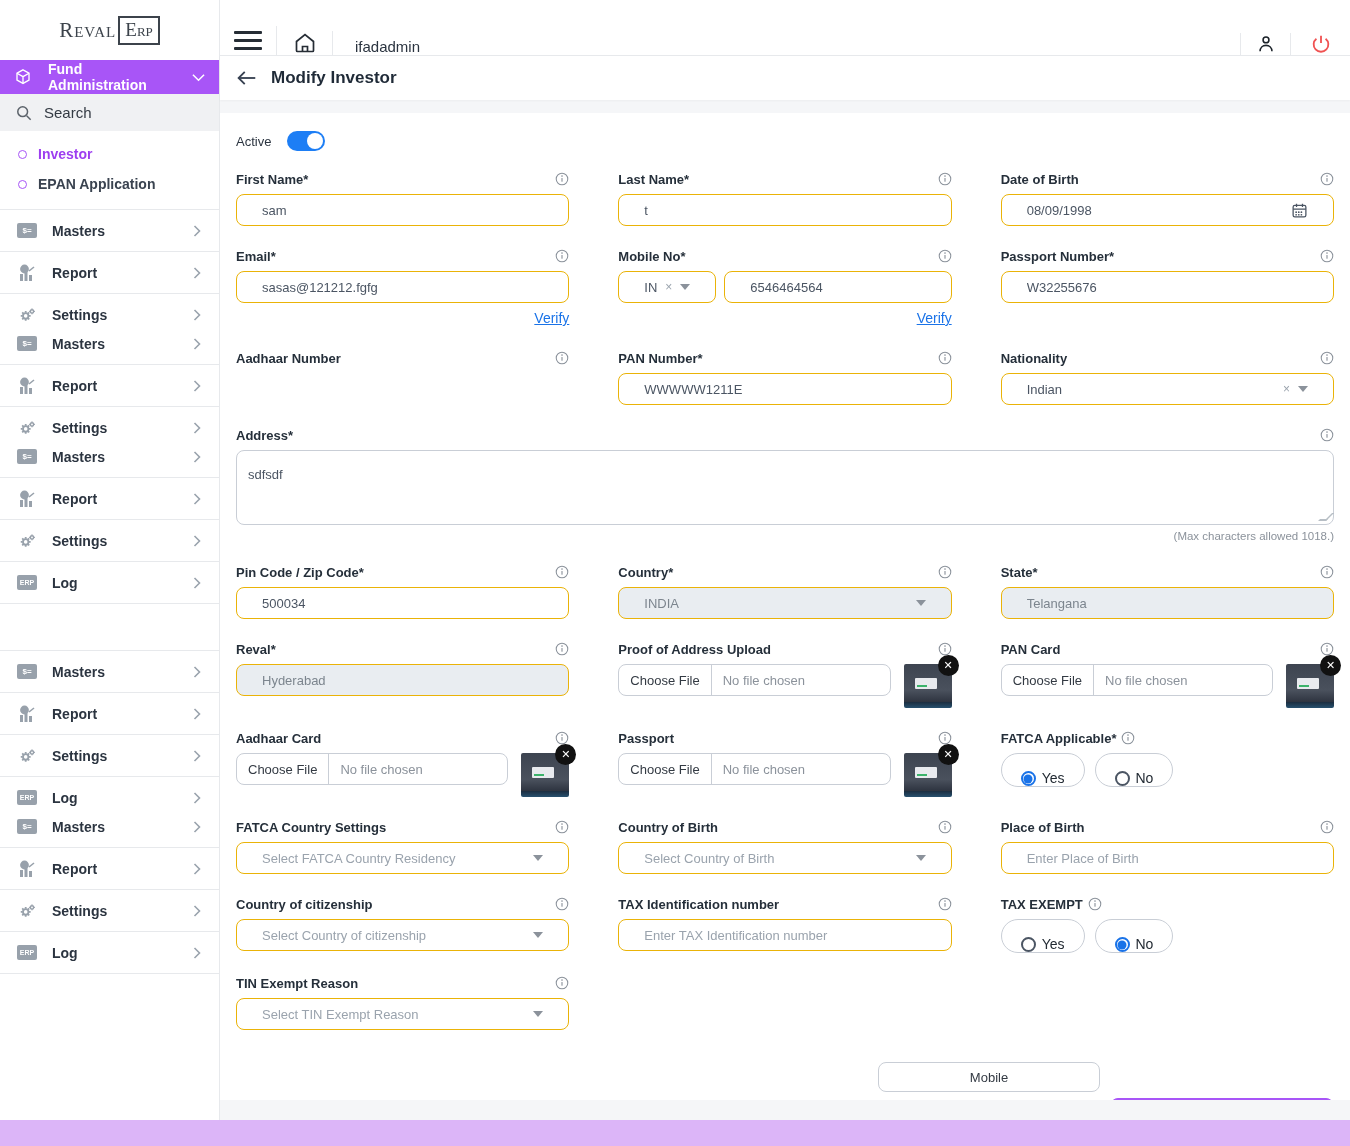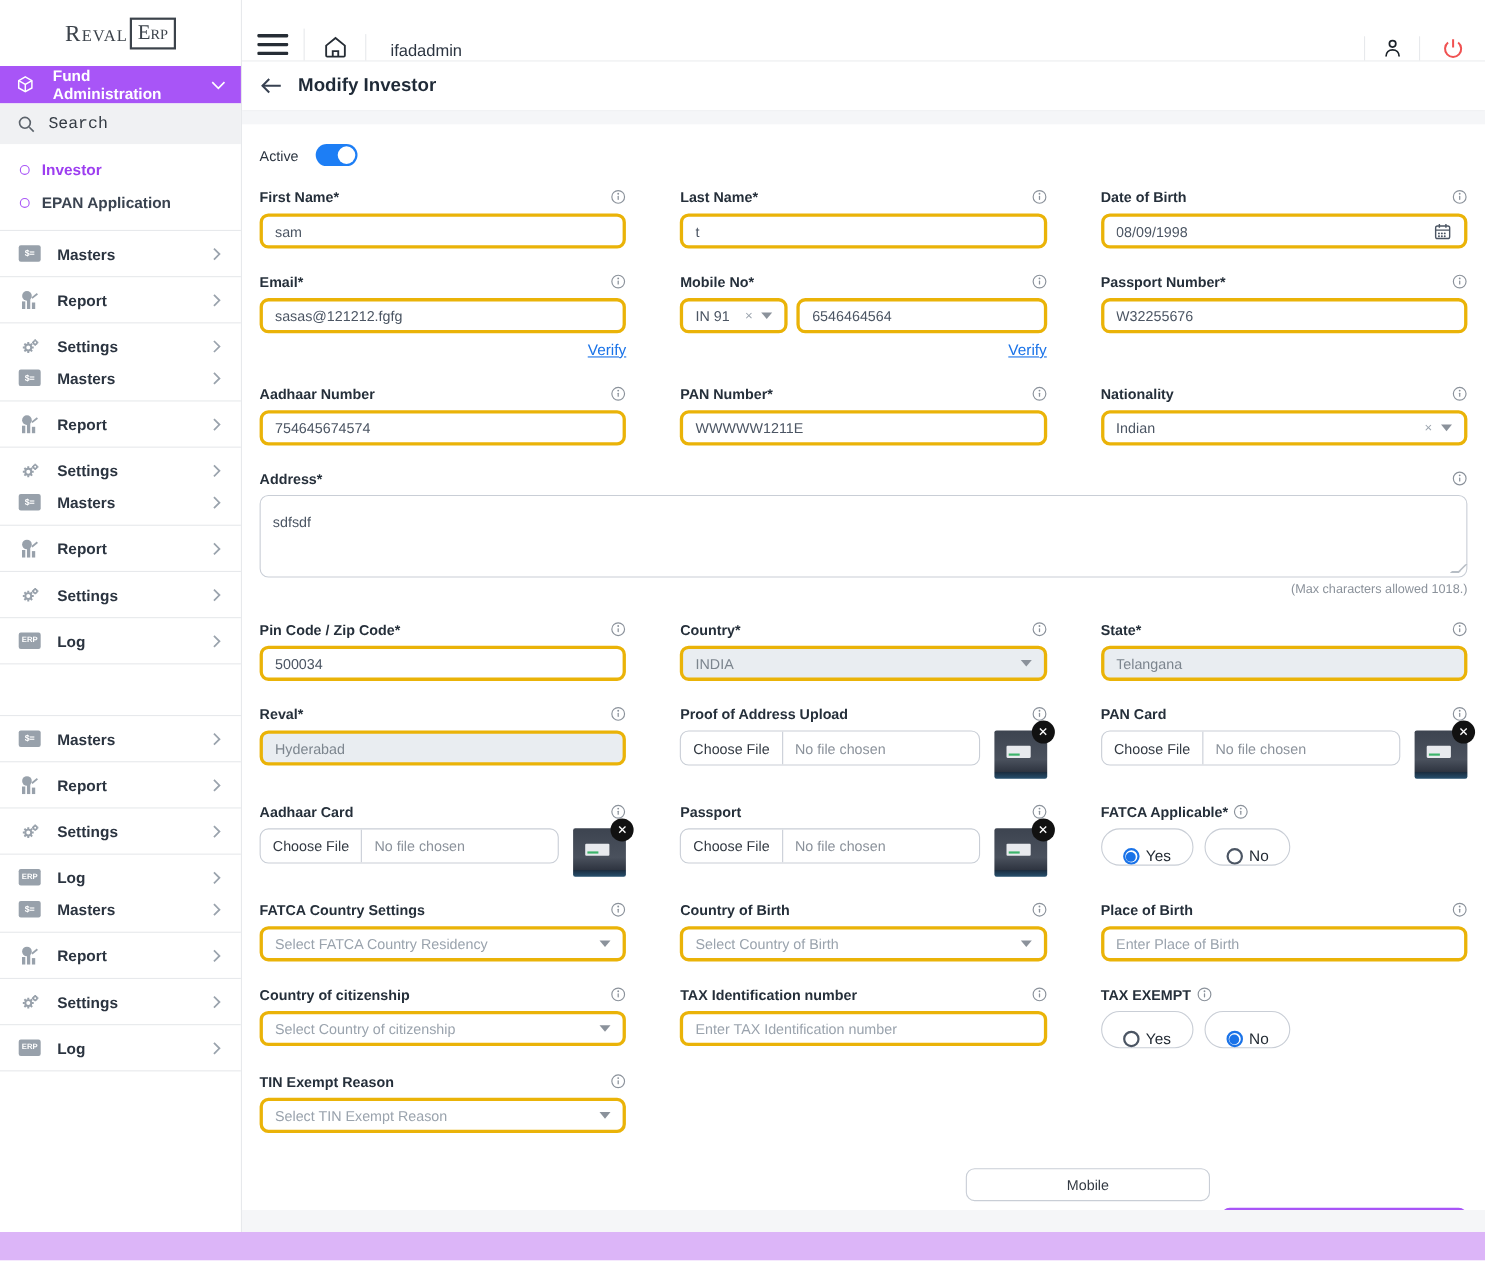--- a/index.html
+++ b/index.html
@@ -9,21 +9,21 @@
 
   
   .sidebar { position:absolute; left:0; top:0; width:220px; height:1120px;
     background:#fff; border-right:1px solid #e7e9ec; overflow:hidden; }
   .logo-wrap { height:60px; display:flex; align-items:center; justify-content:center; }
   .logo { font-family:"Liberation Serif", serif; color:#3c434b; display:flex; align-items:center; }
   .logo .rv { font-size:21px; letter-spacing:1px; font-variant:small-caps; }
   .logo .erp { font-size:19px; font-variant:small-caps; border:2px solid #3c434b; padding:1px 5px 2px; margin-left:2px; }
   .module-bar { height:34px; background:#a855f7; color:#fff; display:flex; align-items:center; padding:0 14px; gap:12px; }
   .module-bar .mod-label { font-size:14px; font-weight:bold; flex:1; margin-left:4px; }
-  .search-row { height:37px; background:#f0f1f3; display:flex; align-items:center; padding:0 16px; gap:12px;font-family:Liberation Mono, monospace; }
+  .search-row { height:37px; background:#f0f1f3; display:flex; align-items:center; padding:0 16px; gap:12px; }
   .search-row .search-text { font-size:15px; color:#333a43; }
   .quick-links { padding:8px 0 10px; border-bottom:1px solid #e7e9ec; }
   .qlink { height:30px; display:flex; align-items:center; padding:0 18px; gap:11px; cursor:pointer; }
   .qlink .dot { width:9px; height:9px; border-radius:50%; border:1.5px solid #a855f7; }
   .qlink .qlabel { font-size:14px; font-weight:bold; color:#3a4350; }
   .qlink.active .qlabel { color:#9d3ef0; }
   .nav-group { border-bottom:1px solid #e7e9ec; padding:6px 0; }
   .nav-item { height:29px; display:flex; align-items:center; padding:0 16px; cursor:pointer; }
   .nav-item .nav-ic { width:22px; height:18px; display:flex; align-items:center; justify-content:center; margin-right:14px; }
   .nav-item .nav-label { flex:1; font-size:14px; font-weight:bold; color:#2b3440; }
@@ -56,22 +56,22 @@
   .active-label { font-size:13px; color:#2b3440; }
   .toggle { width:38px; height:20px; border-radius:10px; background:#1d7ef5; position:relative; cursor:pointer; }
   .toggle .knob { position:absolute; top:2px; right:2px; width:16px; height:16px; border-radius:50%; background:#fff; }
 
   .frow { display:grid; grid-template-columns:repeat(3,1fr); column-gap:49px; margin-bottom:22px; }
   .field {}
   .field.span3 { grid-column:1 / -1; }
   .label-row { display:flex; align-items:center; justify-content:space-between; margin-bottom:7px; height:16px; }
   .label-left { display:flex; align-items:center; gap:5px; }
   .flabel { font-size:13px; font-weight:bold; color:#252f3a; }
-  .inp { height:32px; border:3px solid #eab308; border-radius:8px; background:#fff;
-    display:flex; align-items:center; padding:0 11px; font-size:13px; color:#4b5563; gap:8px; }
+  .inp { height:32px; border:1px solid #eab308; border-radius:8px; background:#fff;
+    display:flex; align-items:center; padding:0 25px; font-size:13px; color:#4b5563; gap:8px; }
   .inp .val { flex:1; white-space:nowrap; overflow:hidden; }
   .inp .ph { color:#9aa3ad; }
   .inp.disabled { background:#e9edf1; color:#7c858e; }
   .caret { width:0; height:0; border-left:5px solid transparent; border-right:5px solid transparent; border-top:6px solid #8b929b; }
   .clear-x { color:#9aa3ad; font-size:12px; cursor:pointer; }
   .phone-wrap { display:flex; gap:8px; }
   .phone-sel { width:98px; flex:none; }
   .phone-num { flex:1; }
   .sub-row { display:flex; justify-content:flex-end; margin-top:7px; height:18px; }
   .verify { font-size:14px; color:#1a73e8; text-decoration:underline; cursor:pointer; }
@@ -647,23 +647,20 @@
                   <span class="flabel">Aadhaar Number</span>
                 </div>
                 <span>
                   <svg width="14" height="14" viewBox="0 0 16 16">
                     <circle cx="8" cy="8" r="6.6" fill="none" stroke="#8b929b" stroke-width="1.2"></circle>
                     <rect x="7.35" y="6.9" width="1.3" height="4.2" rx="0.6" fill="#8b929b"></rect>
                     <circle cx="8" cy="4.7" r="0.95" fill="#8b929b"></circle>
                   </svg>
                 </span>
               </div>
-              <div class="inp">
-                <span class="val">754645674574</span>
-              </div>
             </div>
             <div class="field">
               <div class="label-row">
                 <div class="label-left">
                   <span class="flabel">PAN Number*</span>
                 </div>
                 <span>
                   <svg width="14" height="14" viewBox="0 0 16 16">
                     <circle cx="8" cy="8" r="6.6" fill="none" stroke="#8b929b" stroke-width="1.2"></circle>
                     <rect x="7.35" y="6.9" width="1.3" height="4.2" rx="0.6" fill="#8b929b"></rect>

